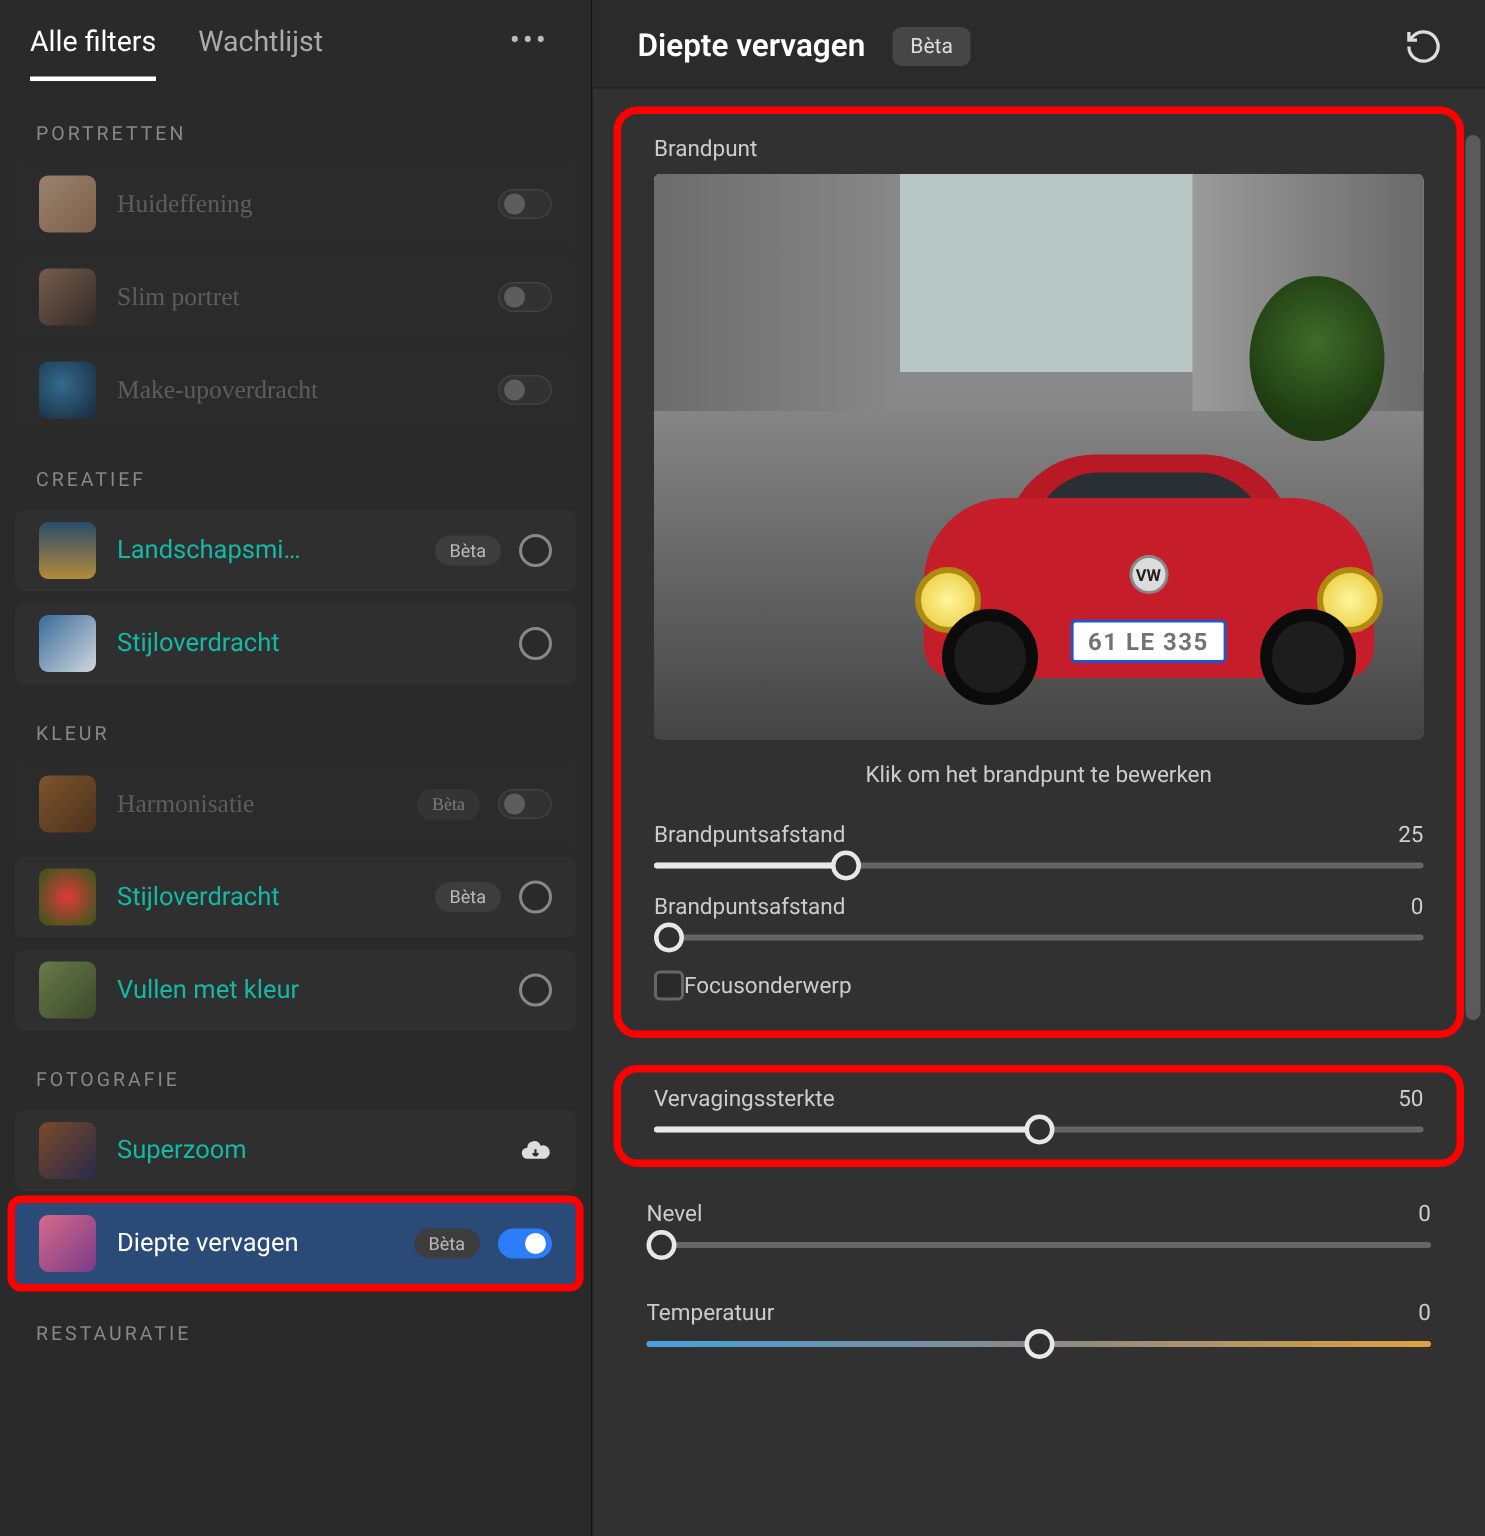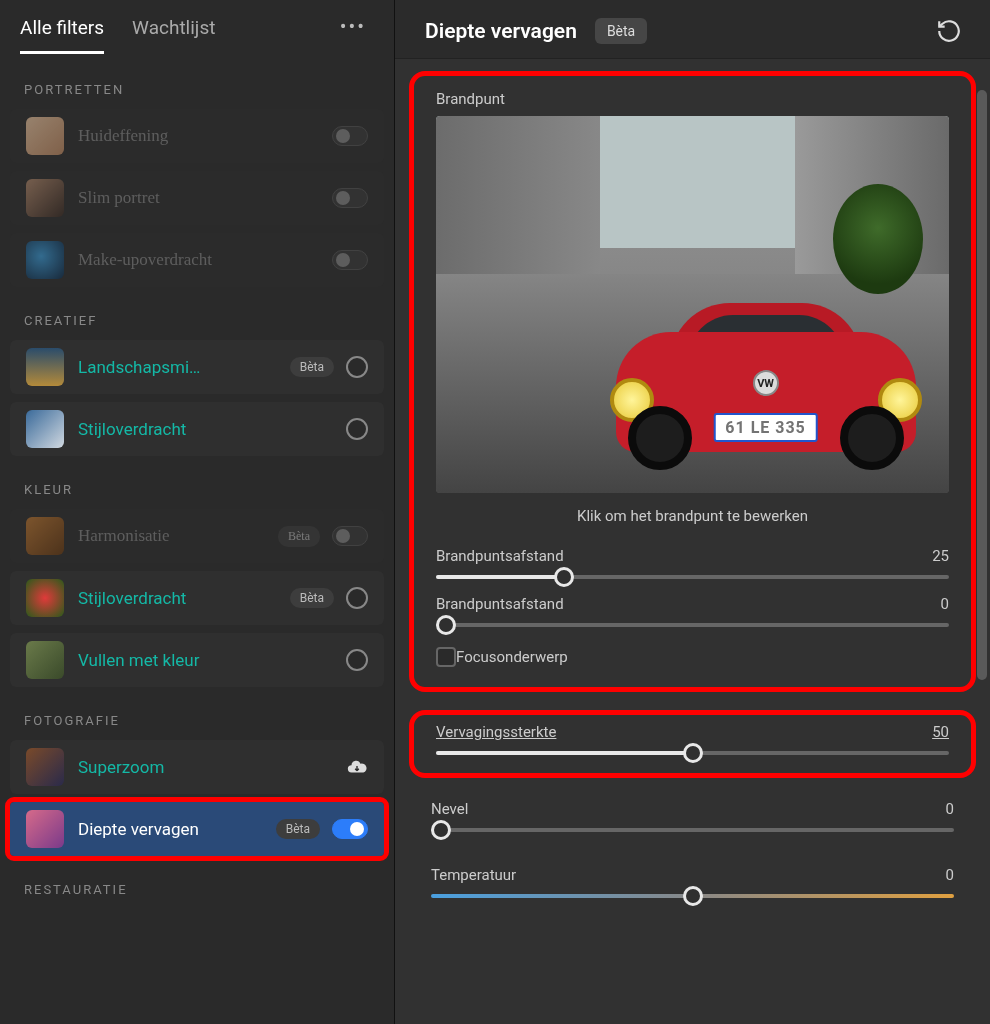--- a/index.html
+++ b/index.html
@@ -431,21 +431,21 @@
         </div>
       </div>
 
       <div class="checkbox-row">
         <div class="checkbox"></div>
         <div class="cb-label">Focusonderwerp</div>
       </div>
     </div>
 
     <div class="group-box red" style="padding-top:8px; padding-bottom:10px;">
-      <div class="slider-block" style="margin:0;text-decoration:underline;">
+      <div class="slider-block" style="margin:0;">
         <div class="slider-row">
           <span>Vervagingssterkte</span>
           <span>50</span>
         </div>
         <div class="slider-track">
           <div class="slider-fill" style="width:50%"></div>
           <div class="slider-thumb" style="left:50%"></div>
         </div>
       </div>
     </div>

